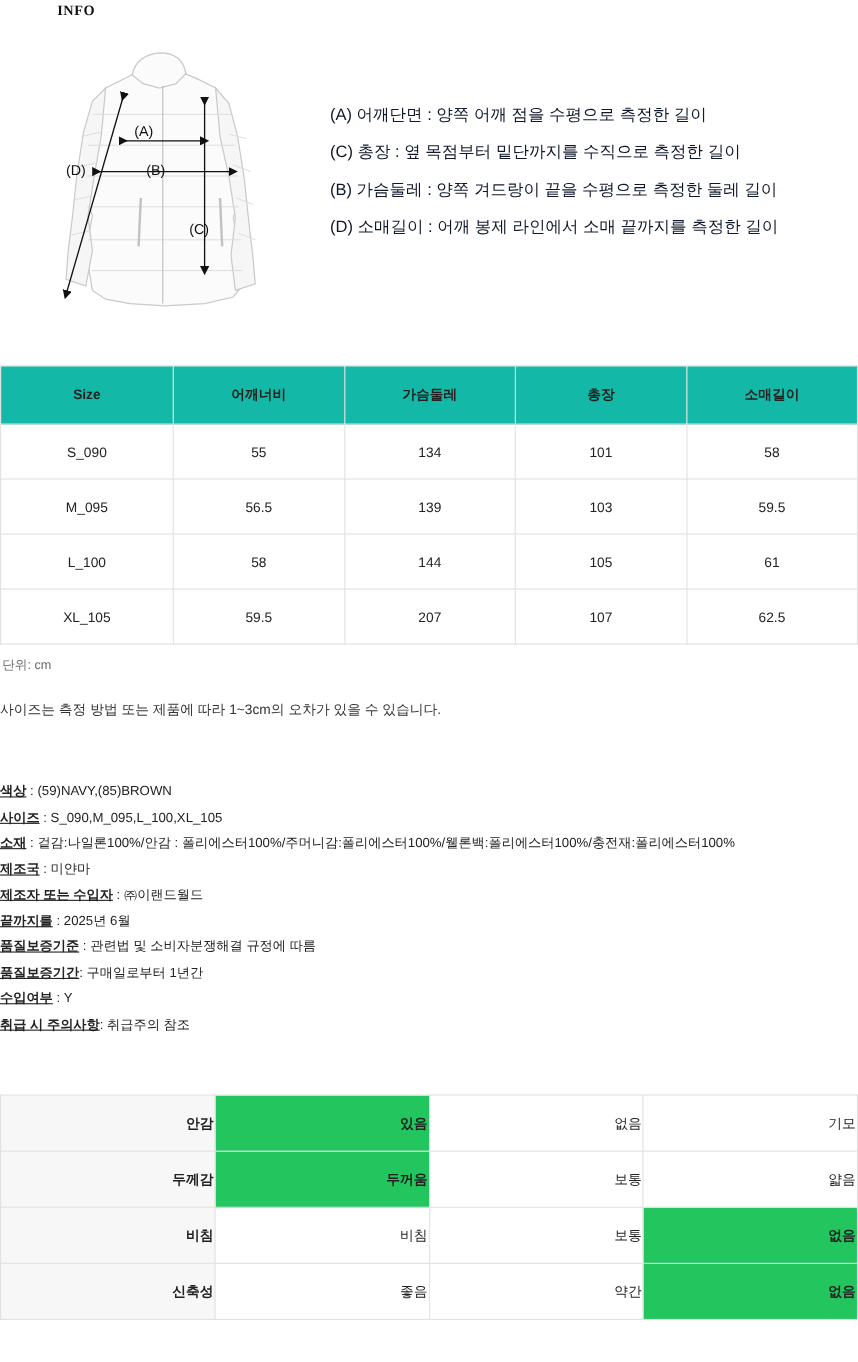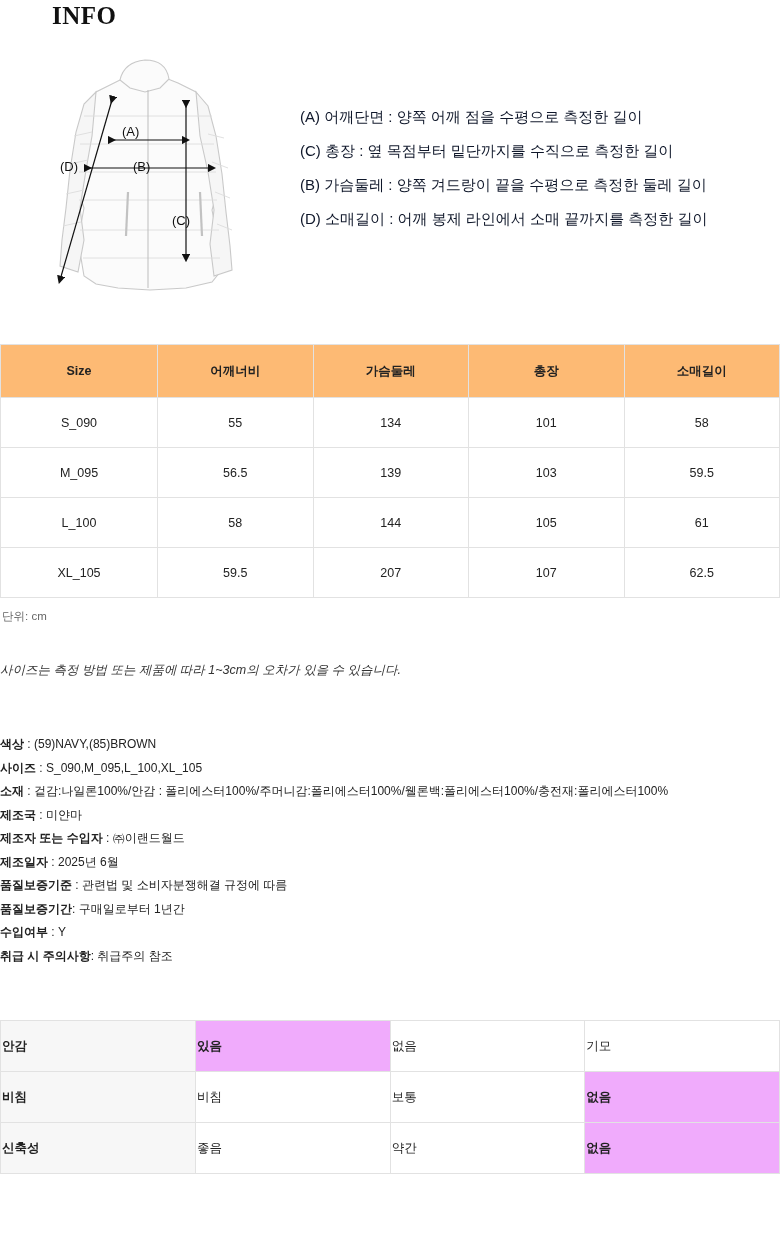--- a/index.html
+++ b/index.html
@@ -17,21 +17,21 @@
   }
   .page {
     width: 780px;
     position: relative;
   }
 
   
   .info-title {
     font-family: "Liberation Serif", serif;
     font-weight: bold;
-    font-size: 25px;
+    font-size: 13px;
     letter-spacing: 0.5px;
     color: #111;
     padding: 2px 0 0 52px;
     margin: 0;
   }
 
   
   .diagram-row {
     display: flex;
     align-items: flex-start;
@@ -64,76 +64,75 @@
     table-layout: fixed;
   }
   .size-table th, .size-table td {
     border: 1px solid #e2e2e2;
     text-align: center;
     font-size: 12.5px;
     color: #222;
     height: 50px;
   }
   .size-table thead th {
-    background: #fdba74;
+    background: #14b8a6;
     font-weight: bold;
     height: 53px;
   }
   .size-table tbody td:first-child {
     font-weight: normal;
     width: 157px;
   }
   .size-table th:first-child { width: 157px; }
   .size-table tbody td { font-weight: normal; }
 
   
   .unit {
     font-size: 11.5px;
     color: #666;
     margin: 11px 0 0 2px;
   }
   .notes {
-    margin-top: 36px;
+    margin-top: 23px;
     font-size: 12.5px;
     color: #333;
     line-height: 21px;
-    font-style: italic;
   }
 
   
   .specs {
     margin-top: 52px;
     font-size: 12px;
     line-height: 23.5px;
     color: #222;
   }
   .spec-row { white-space: nowrap; }
-  .spec-row b { font-weight: bold; }
+  .spec-row b { font-weight: bold; text-decoration: underline; }
 
   
   .attr-table {
     border-collapse: collapse;
     width: 780px;
     margin-top: 52px;
     table-layout: fixed;
   }
   .attr-table td {
     border: 1px solid #e2e2e2;
-    text-align: left;
+    text-align: right;
     font-size: 12.5px;
     height: 51px;
     color: #222;
   }
   .attr-table td.label {
     font-weight: bold;
     background: #f7f7f7;
     width: 195px;
   }
   .attr-table td.on {
-    background: #f0abfc;
+    background: #22c55e;
     font-weight: bold;
     font-family: Liberation Mono, monospace;
   }
 </style>
 </head>
 <body>
 
 <div class="page">
 
   <h1 class="info-title">INFO</h1>
@@ -269,36 +268,42 @@
   <div class="notes">
     <div>사이즈는 측정 방법 또는 제품에 따라 1~3cm의 오차가 있을 수 있습니다.</div>
   </div>
 
   <div class="specs">
     <div class="spec-row"><b>색상</b><span> : (59)NAVY,(85)BROWN</span></div>
     <div class="spec-row"><b>사이즈</b><span> : S_090,M_095,L_100,XL_105</span></div>
     <div class="spec-row"><b>소재</b><span> : 겉감:나일론100%/안감 : 폴리에스터100%/주머니감:폴리에스터100%/웰론백:폴리에스터100%/충전재:폴리에스터100%</span></div>
     <div class="spec-row"><b>제조국</b><span> : 미얀마</span></div>
     <div class="spec-row"><b>제조자 또는 수입자</b><span> : ㈜이랜드월드</span></div>
-    <div class="spec-row"><b>제조일자</b><span> : 2025년 6월</span></div>
+    <div class="spec-row"><b>끝까지를</b><span> : 2025년 6월</span></div>
     <div class="spec-row"><b>품질보증기준</b><span> : 관련법 및 소비자분쟁해결 규정에 따름</span></div>
     <div class="spec-row"><b>품질보증기간</b><span>: 구매일로부터 1년간</span></div>
     <div class="spec-row"><b>수입여부</b><span> : Y</span></div>
     <div class="spec-row"><b>취급 시 주의사항</b><span>: 취급주의 참조</span></div>
   </div>
 
   <table class="attr-table">
     <tbody>
       <tr>
         <td class="label">안감</td>
         <td class="on">있음</td>
         <td>없음</td>
         <td>기모</td>
       </tr>
       <tr>
+        <td class="label">두께감</td>
+        <td class="on">두꺼움</td>
+        <td>보통</td>
+        <td>얇음</td>
+      </tr>
+      <tr>
         <td class="label">비침</td>
         <td>비침</td>
         <td>보통</td>
         <td class="on">없음</td>
       </tr>
       <tr>
         <td class="label">신축성</td>
         <td>좋음</td>
         <td>약간</td>
         <td class="on">없음</td>

